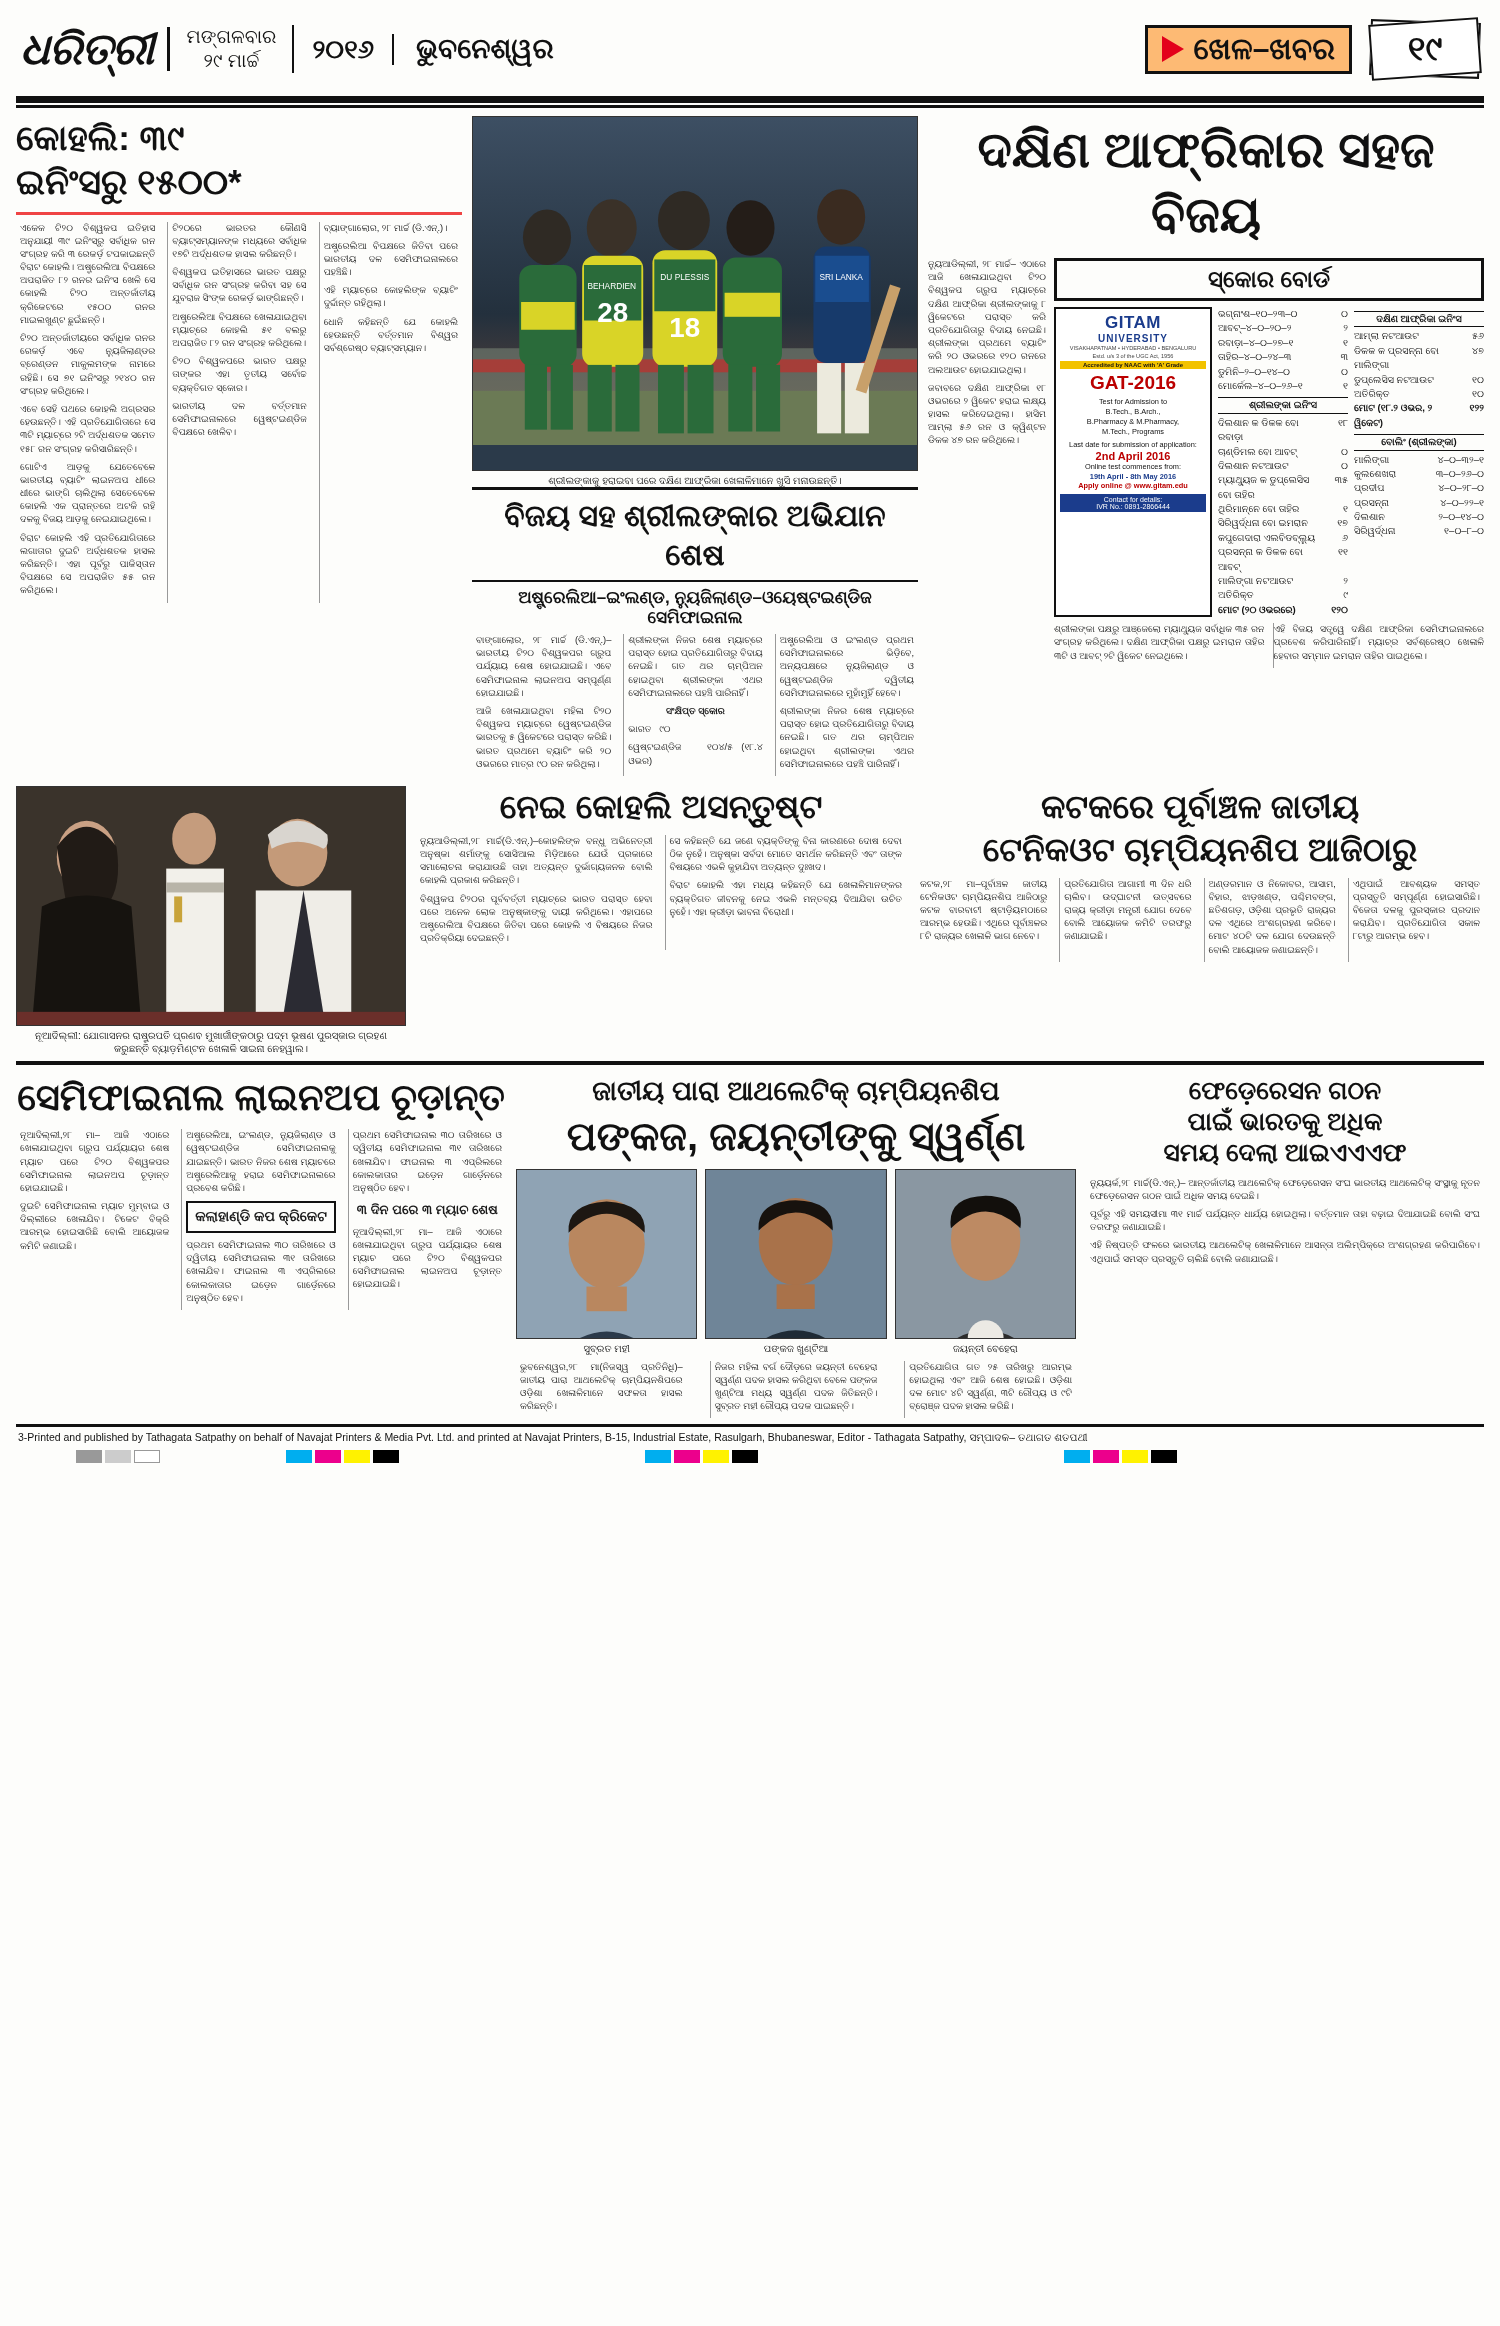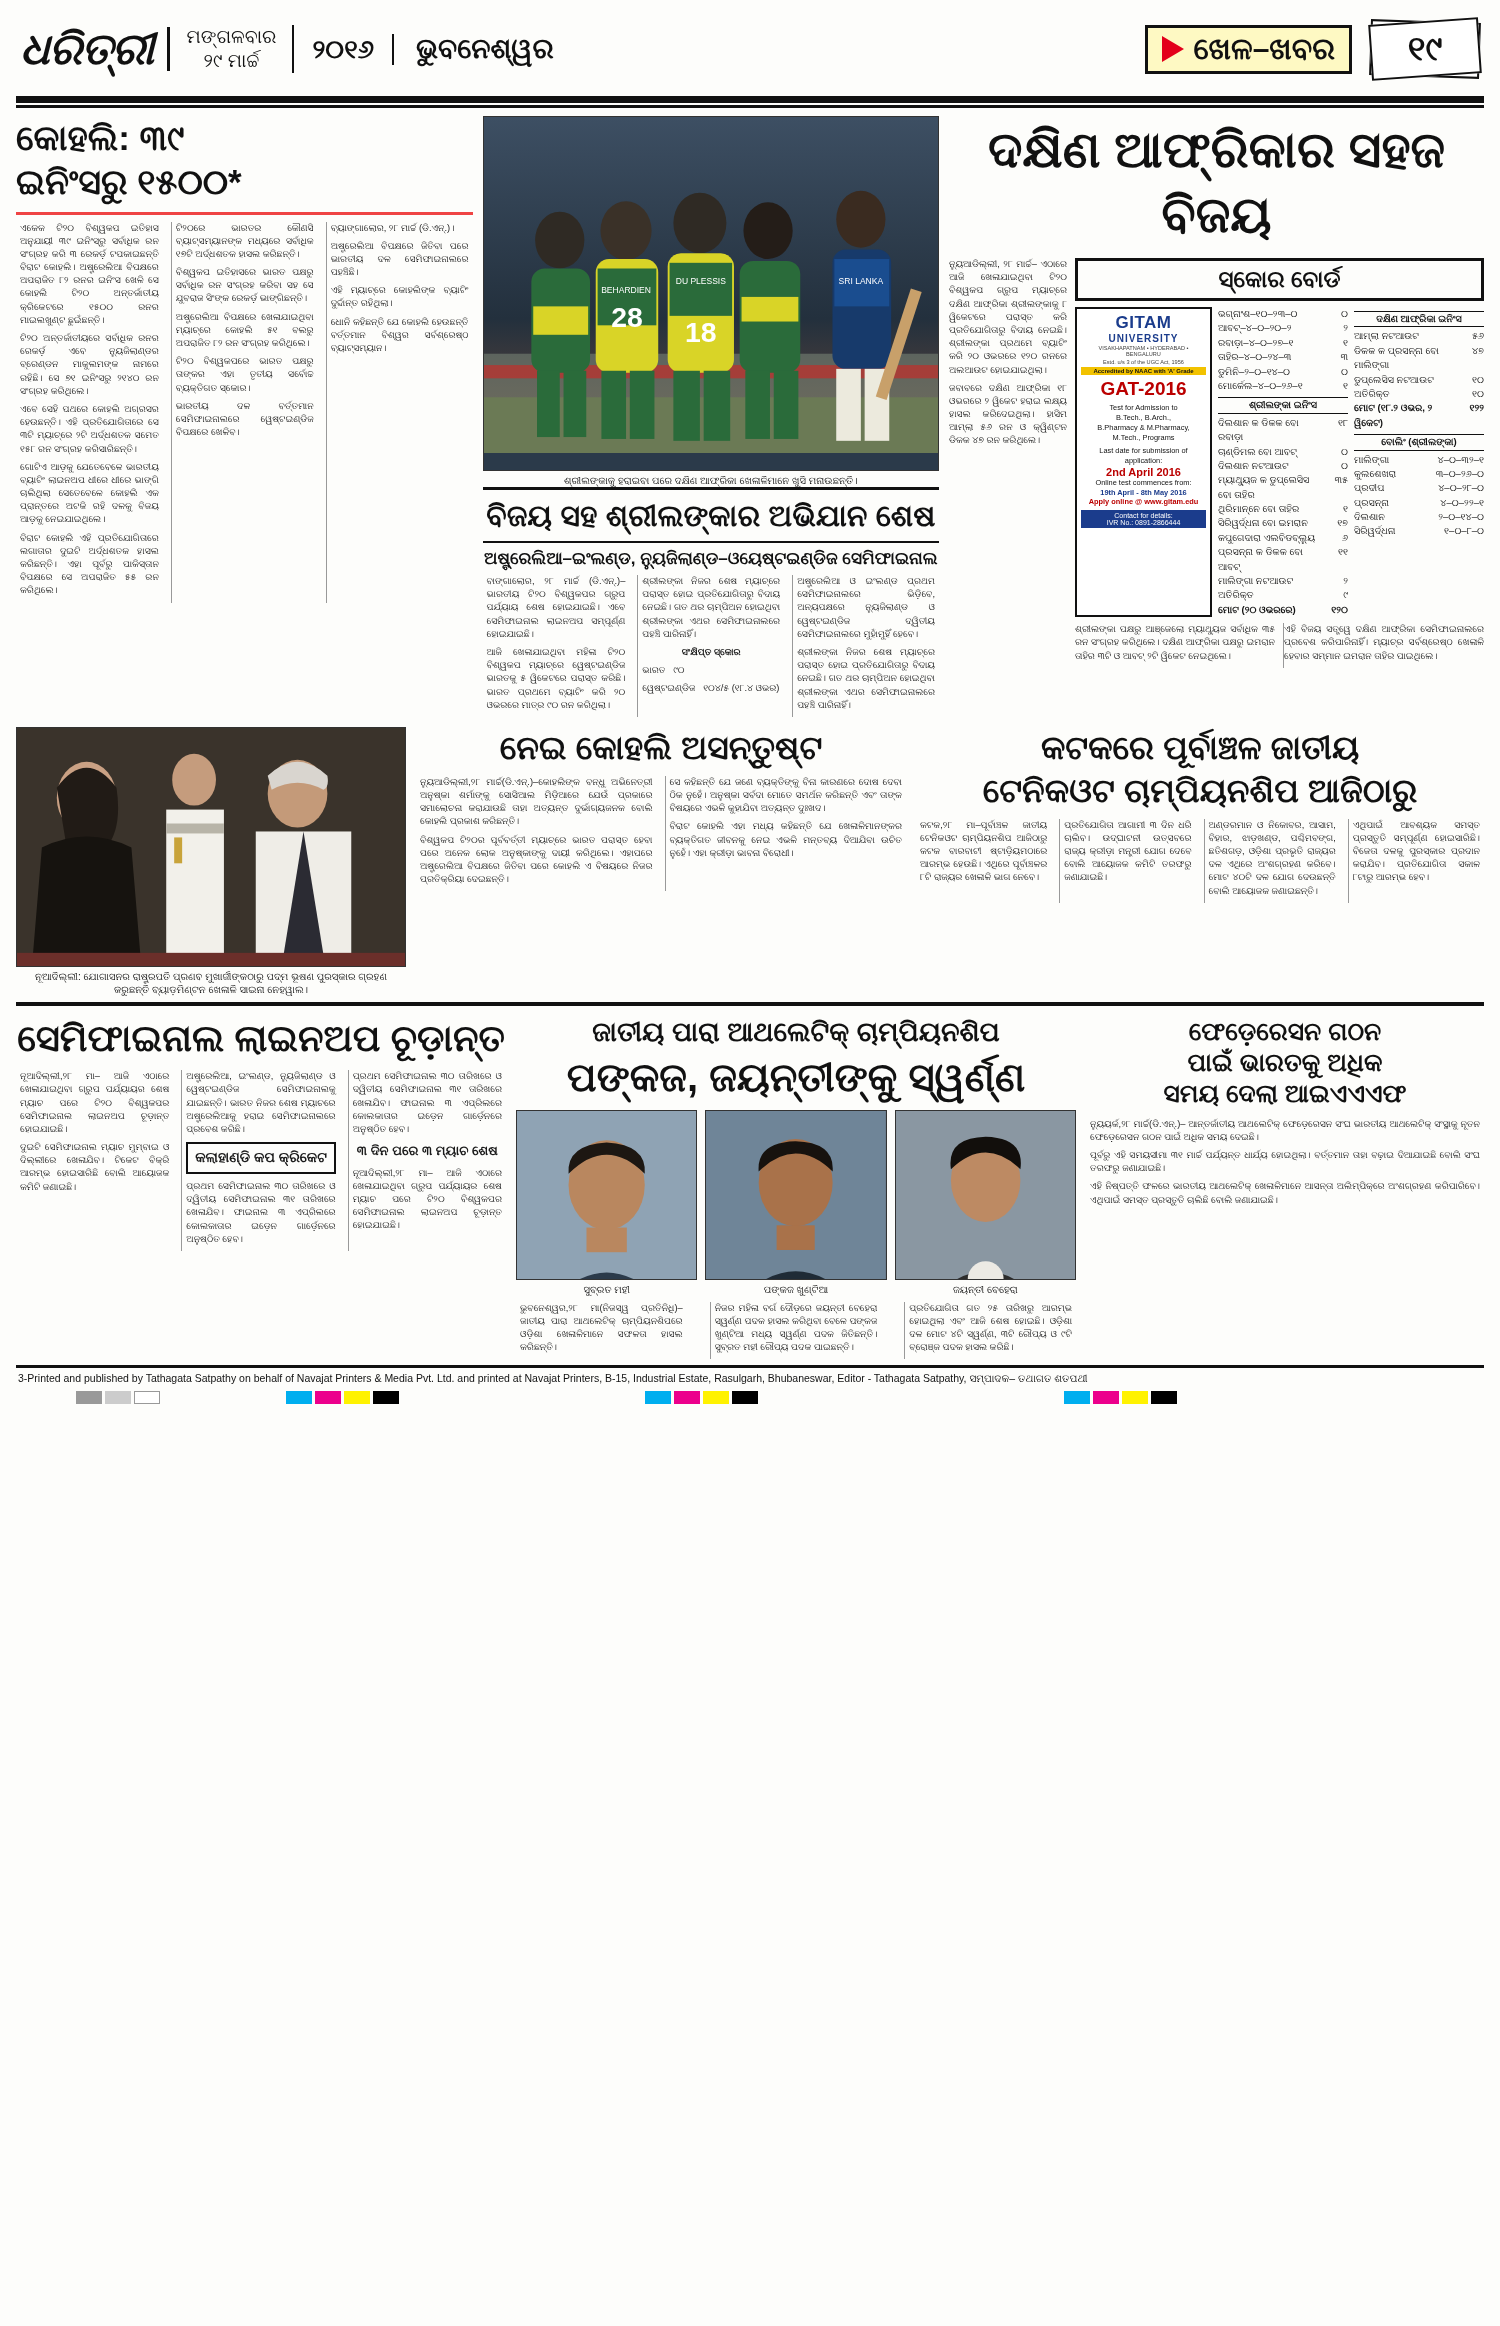--- a/index.html
+++ b/index.html
@@ -21,21 +21,21 @@
     letter-spacing:-1px; padding-right:14px; border-right:3px solid #111;
     line-height:1;
   }
   .mh-date { padding:0 16px; text-align:center; font-size:19px; line-height:1.25; border-right:2px solid #111;}
   .mh-year { padding:0 18px; font-size:26px; font-weight:bold; border-right:2px solid #111;}
   .mh-city { padding:0 22px; font-size:28px; font-weight:bold; }
   .mh-spacer { flex:1; }
   .mh-section {
     display:flex; align-items:center; gap:10px;
     border:3px solid #111; padding:4px 14px; font-size:30px; font-weight:bold;
-    background:#fef9c3;
+    background:#fdba74;
   }
   .mh-play { width:0;height:0;border-left:22px solid #e3001b;border-top:13px solid transparent;border-bottom:13px solid transparent;}
   .mh-pageno {
     margin-left:18px; position:relative; width:110px; height:56px;
   }
   .mh-pageno .sheet {
     position:absolute; inset:0; background:#fff; border:2px solid #111;
     transform:rotate(-4deg);
   }
   .mh-pageno .sheet2 { transform:rotate(2deg); }
@@ -75,21 +75,21 @@
     margin:2px 0 10px;
   }
 
   
   .score-title {
     border:3px solid #111; text-align:center; font-size:23px; font-weight:bold;
     padding:5px 0; margin-bottom:6px;
   }
   .score-wrap { display:flex; gap:6px; font-size:10px; }
   .gitam {
-    width:137px; border:2px solid #111; padding:4px; text-align:center; background:#fff;
+    width:158px; border:2px solid #111; padding:4px; text-align:center; background:#fff;
   }
   .gitam .g-logo { font-size:17px; font-weight:bold; color:#1b3c8c; letter-spacing:0.5px;}
   .gitam .g-uni { font-size:10px; font-weight:bold; color:#1b3c8c; letter-spacing:1px;}
   .gitam .g-campus { font-size:5.6px; color:#444; margin:1px 0 2px;}
   .gitam .g-acc { font-size:6px; background:#f2c200; padding:1px 0; font-weight:bold;}
   .gitam .g-gat { font-size:19px; font-weight:bold; color:#b00; margin:3px 0;}
   .gitam .g-txt { font-size:7.4px; line-height:1.35; }
   .gitam .g-date { font-size:11px; font-weight:bold; color:#b00; }
   .gitam .g-online { font-size:7.4px; font-weight:bold; color:#1b3c8c; }
   .gitam .g-contact { font-size:7px; background:#1b3c8c; color:#fff; margin-top:3px; padding:2px;}

